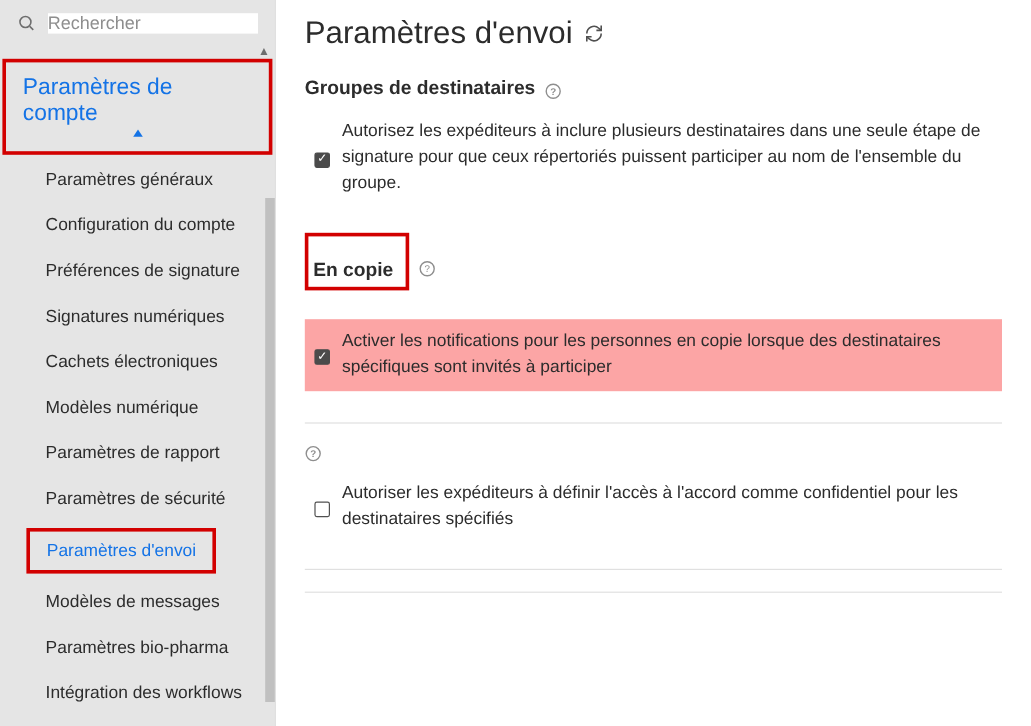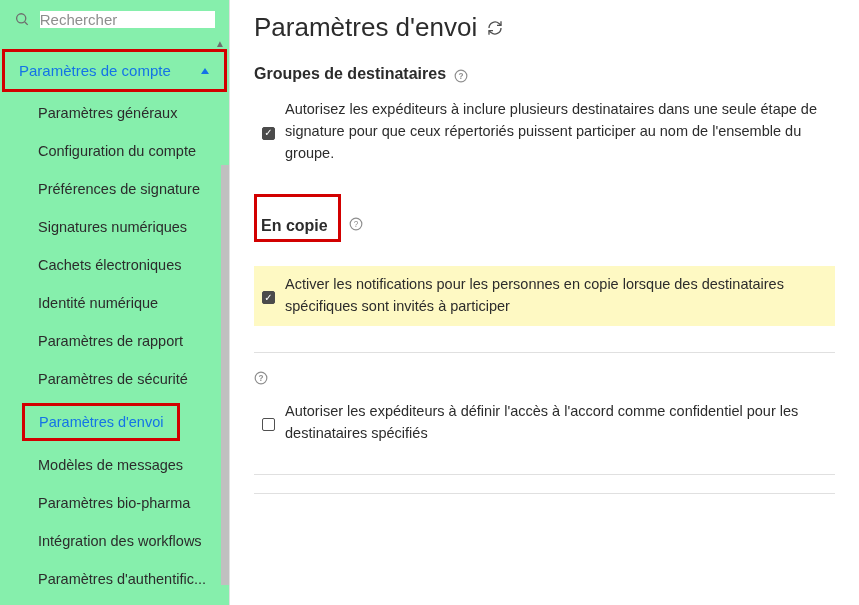--- a/index.html
+++ b/index.html
@@ -14,21 +14,21 @@
       color: #2c2c2c;
       font-size: 14px;
       width: 859px;
       height: 605px;
       overflow: hidden;
     }
     .sidebar {
       width: 230px;
       border-right: 1px solid #e0e0e0;
       position: relative;
-      background: #86efac;
+      background: #e5e5e5;
     }
     .search-box {
       display: flex;
       align-items: center;
       padding: 10px 14px;
       gap: 10px;
     }
     .search-icon {
       width: 18px;
       height: 18px;
@@ -51,24 +51,25 @@
       padding: 0 4px;
       text-align: right;
     }
     .section-header {
       display: flex;
       align-items: center;
       justify-content: space-between;
       padding: 10px 14px;
       color: #1473e6;
       font-weight: 400;
-      font-size: 15px;
+      font-size: 19px;
       cursor: pointer;
       border: 3px solid #d20000;
       margin: 0 2px 2px 2px;
+      flex-direction: column;
     }
     .caret-up {
       width: 10px;
       height: 10px;
     }
     .sidebar-items {
       overflow-y: auto;
       height: calc(605px - 95px);
     }
     .sidebar-item {
@@ -140,21 +141,21 @@
       fill: none;
     }
     .option {
       display: flex;
       align-items: center;
       gap: 10px;
       padding: 4px 0 4px 8px;
       line-height: 1.5;
     }
     .option.highlighted {
-      background: #fef9c3;
+      background: #fca5a5;
       padding: 8px 8px;
     }
     .checkbox {
       width: 13px;
       height: 13px;
       border: 1.5px solid #505050;
       border-radius: 2px;
       flex-shrink: 0;
       margin-top: 3px;
       display: flex;
@@ -198,21 +199,21 @@
     <svg class="caret-up" viewBox="0 0 10 10" fill="#1473e6">
       <polygon points="5,2 9,8 1,8"></polygon>
     </svg>
   </div>
   <div class="sidebar-items">
     <div class="sidebar-item">Paramètres généraux</div>
     <div class="sidebar-item">Configuration du compte</div>
     <div class="sidebar-item">Préférences de signature</div>
     <div class="sidebar-item">Signatures numériques</div>
     <div class="sidebar-item">Cachets électroniques</div>
-    <div class="sidebar-item">Identité numérique</div>
+    <div class="sidebar-item">Modèles numérique</div>
     <div class="sidebar-item">Paramètres de rapport</div>
     <div class="sidebar-item">Paramètres de sécurité</div>
     <div class="sidebar-item active-wrap">
       <span class="sidebar-item active">Paramètres d'envoi</span>
     </div>
     <div class="sidebar-item">Modèles de messages</div>
     <div class="sidebar-item">Paramètres bio-pharma</div>
     <div class="sidebar-item">Intégration des workflows</div>
     <div class="sidebar-item">Paramètres d'authentific...</div>
   </div>

